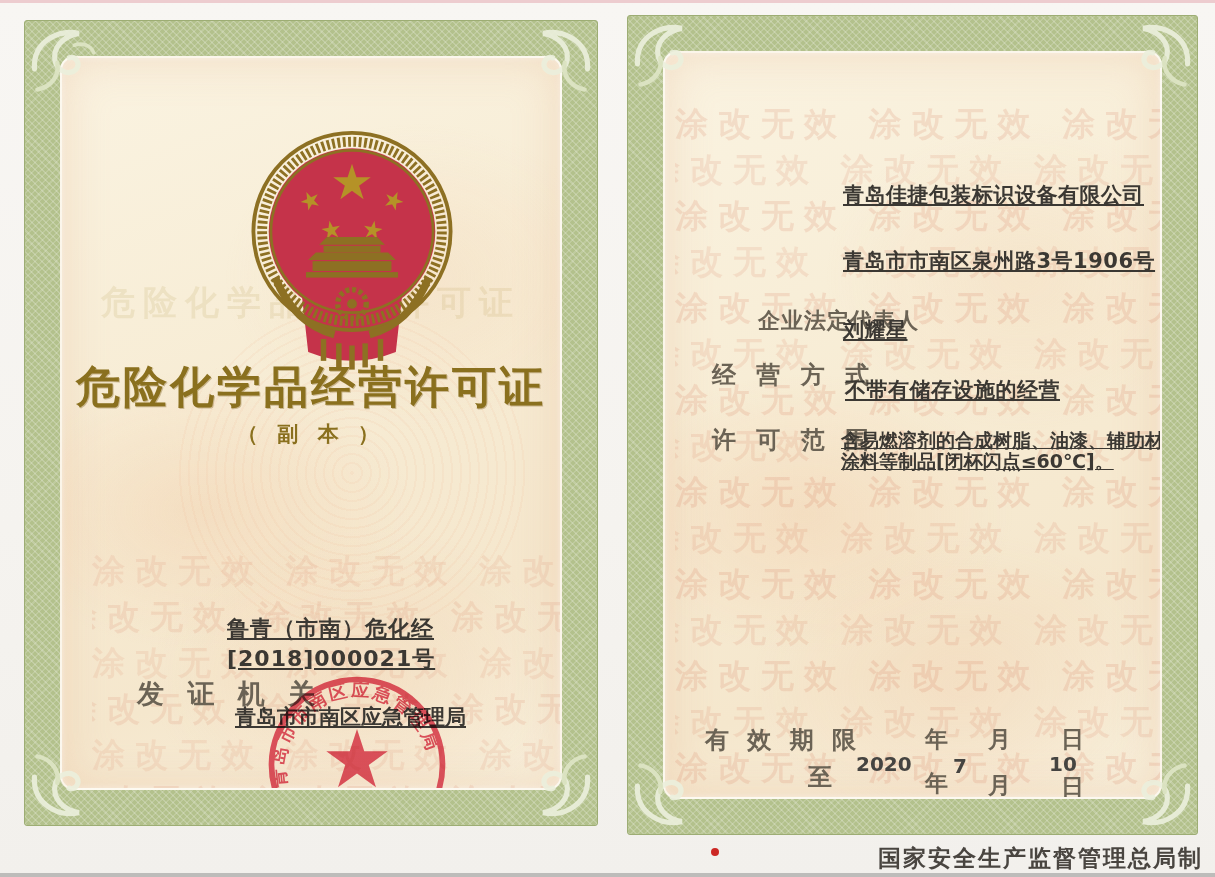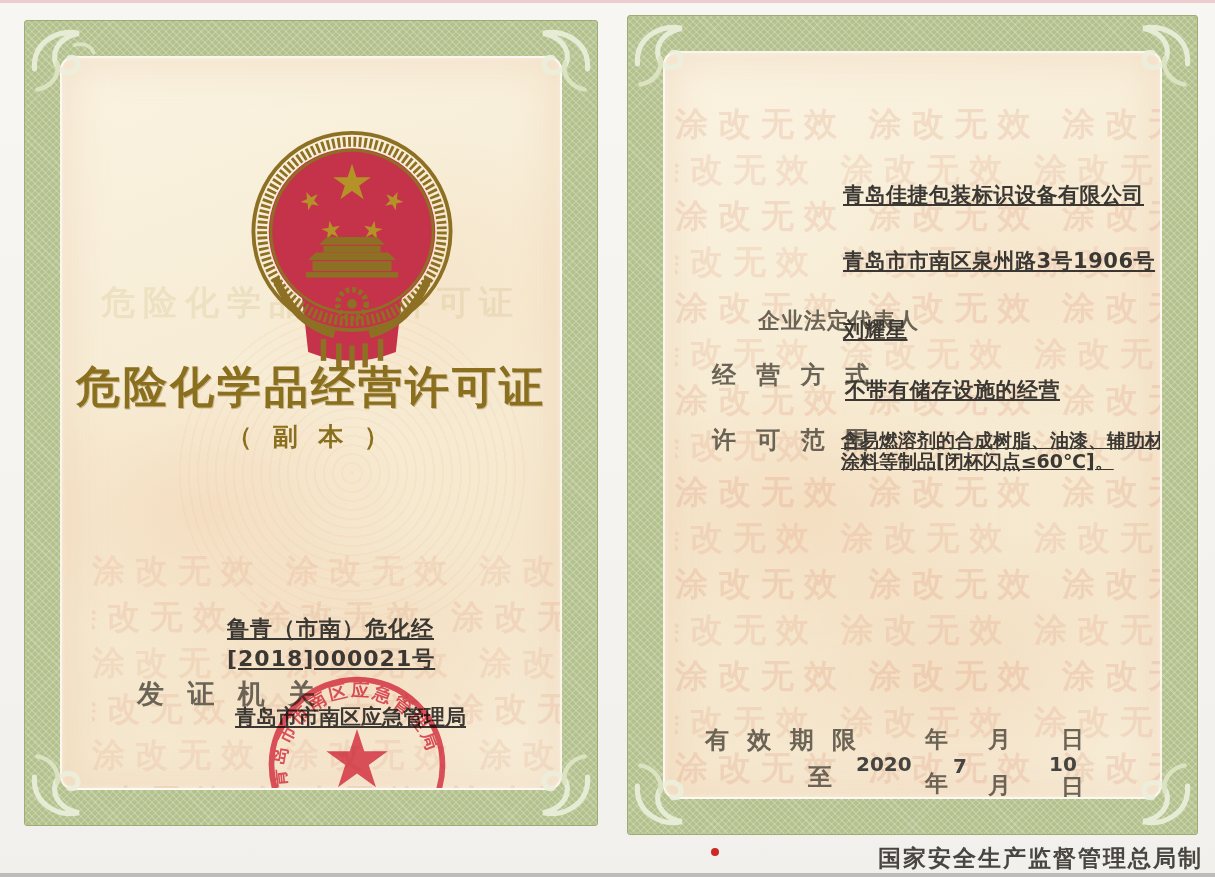--- a/index.html
+++ b/index.html
@@ -56,21 +56,21 @@
   .ghost-title { position:absolute; left:0; top:222px; width:100%; text-align:center; z-index:0;
              font-size:34px; font-weight:bold; letter-spacing:8px; color:rgba(166,132,44,.12); }
 
   
   .emblem { position:absolute; left:176px; top:64px; width:228px; height:252px; z-index:2; }
 
   .title { position:absolute; left:0; top:300px; width:100%; text-align:center; z-index:3;
            font-size:44px; font-weight:bold; color:#8a701e; letter-spacing:3px;
            text-shadow:1px 1px 0 rgba(120,90,20,.35); }
   .subtitle { position:absolute; left:0; top:362px; width:100%; text-align:center; z-index:3;
-           font-size:25px; font-weight:bold; color:#8a701e; letter-spacing:6px; }
+           font-size:21px; font-weight:bold; color:#8a701e; letter-spacing:6px; }
 
   .flabel { position:absolute; z-index:3; font-weight:bold; color:#6b6355; }
   .fvalue { position:absolute; z-index:3; font-weight:bold; color:#3b3833;text-decoration:underline; }
 
   .cert-label   { left:75px;  top:524px; font-size:27px; letter-spacing:7px; }
   .cert-value   { left:165px; top:556px; font-size:22px; letter-spacing:1px; }
   .issuer-label { left:75px;  top:618px; font-size:27px; letter-spacing:7px; }
   .issuer-value { left:173px; top:645px; font-size:21px; }
 
   .stamp { position:absolute; left:200px; top:612px; width:190px; height:190px; z-index:4;

